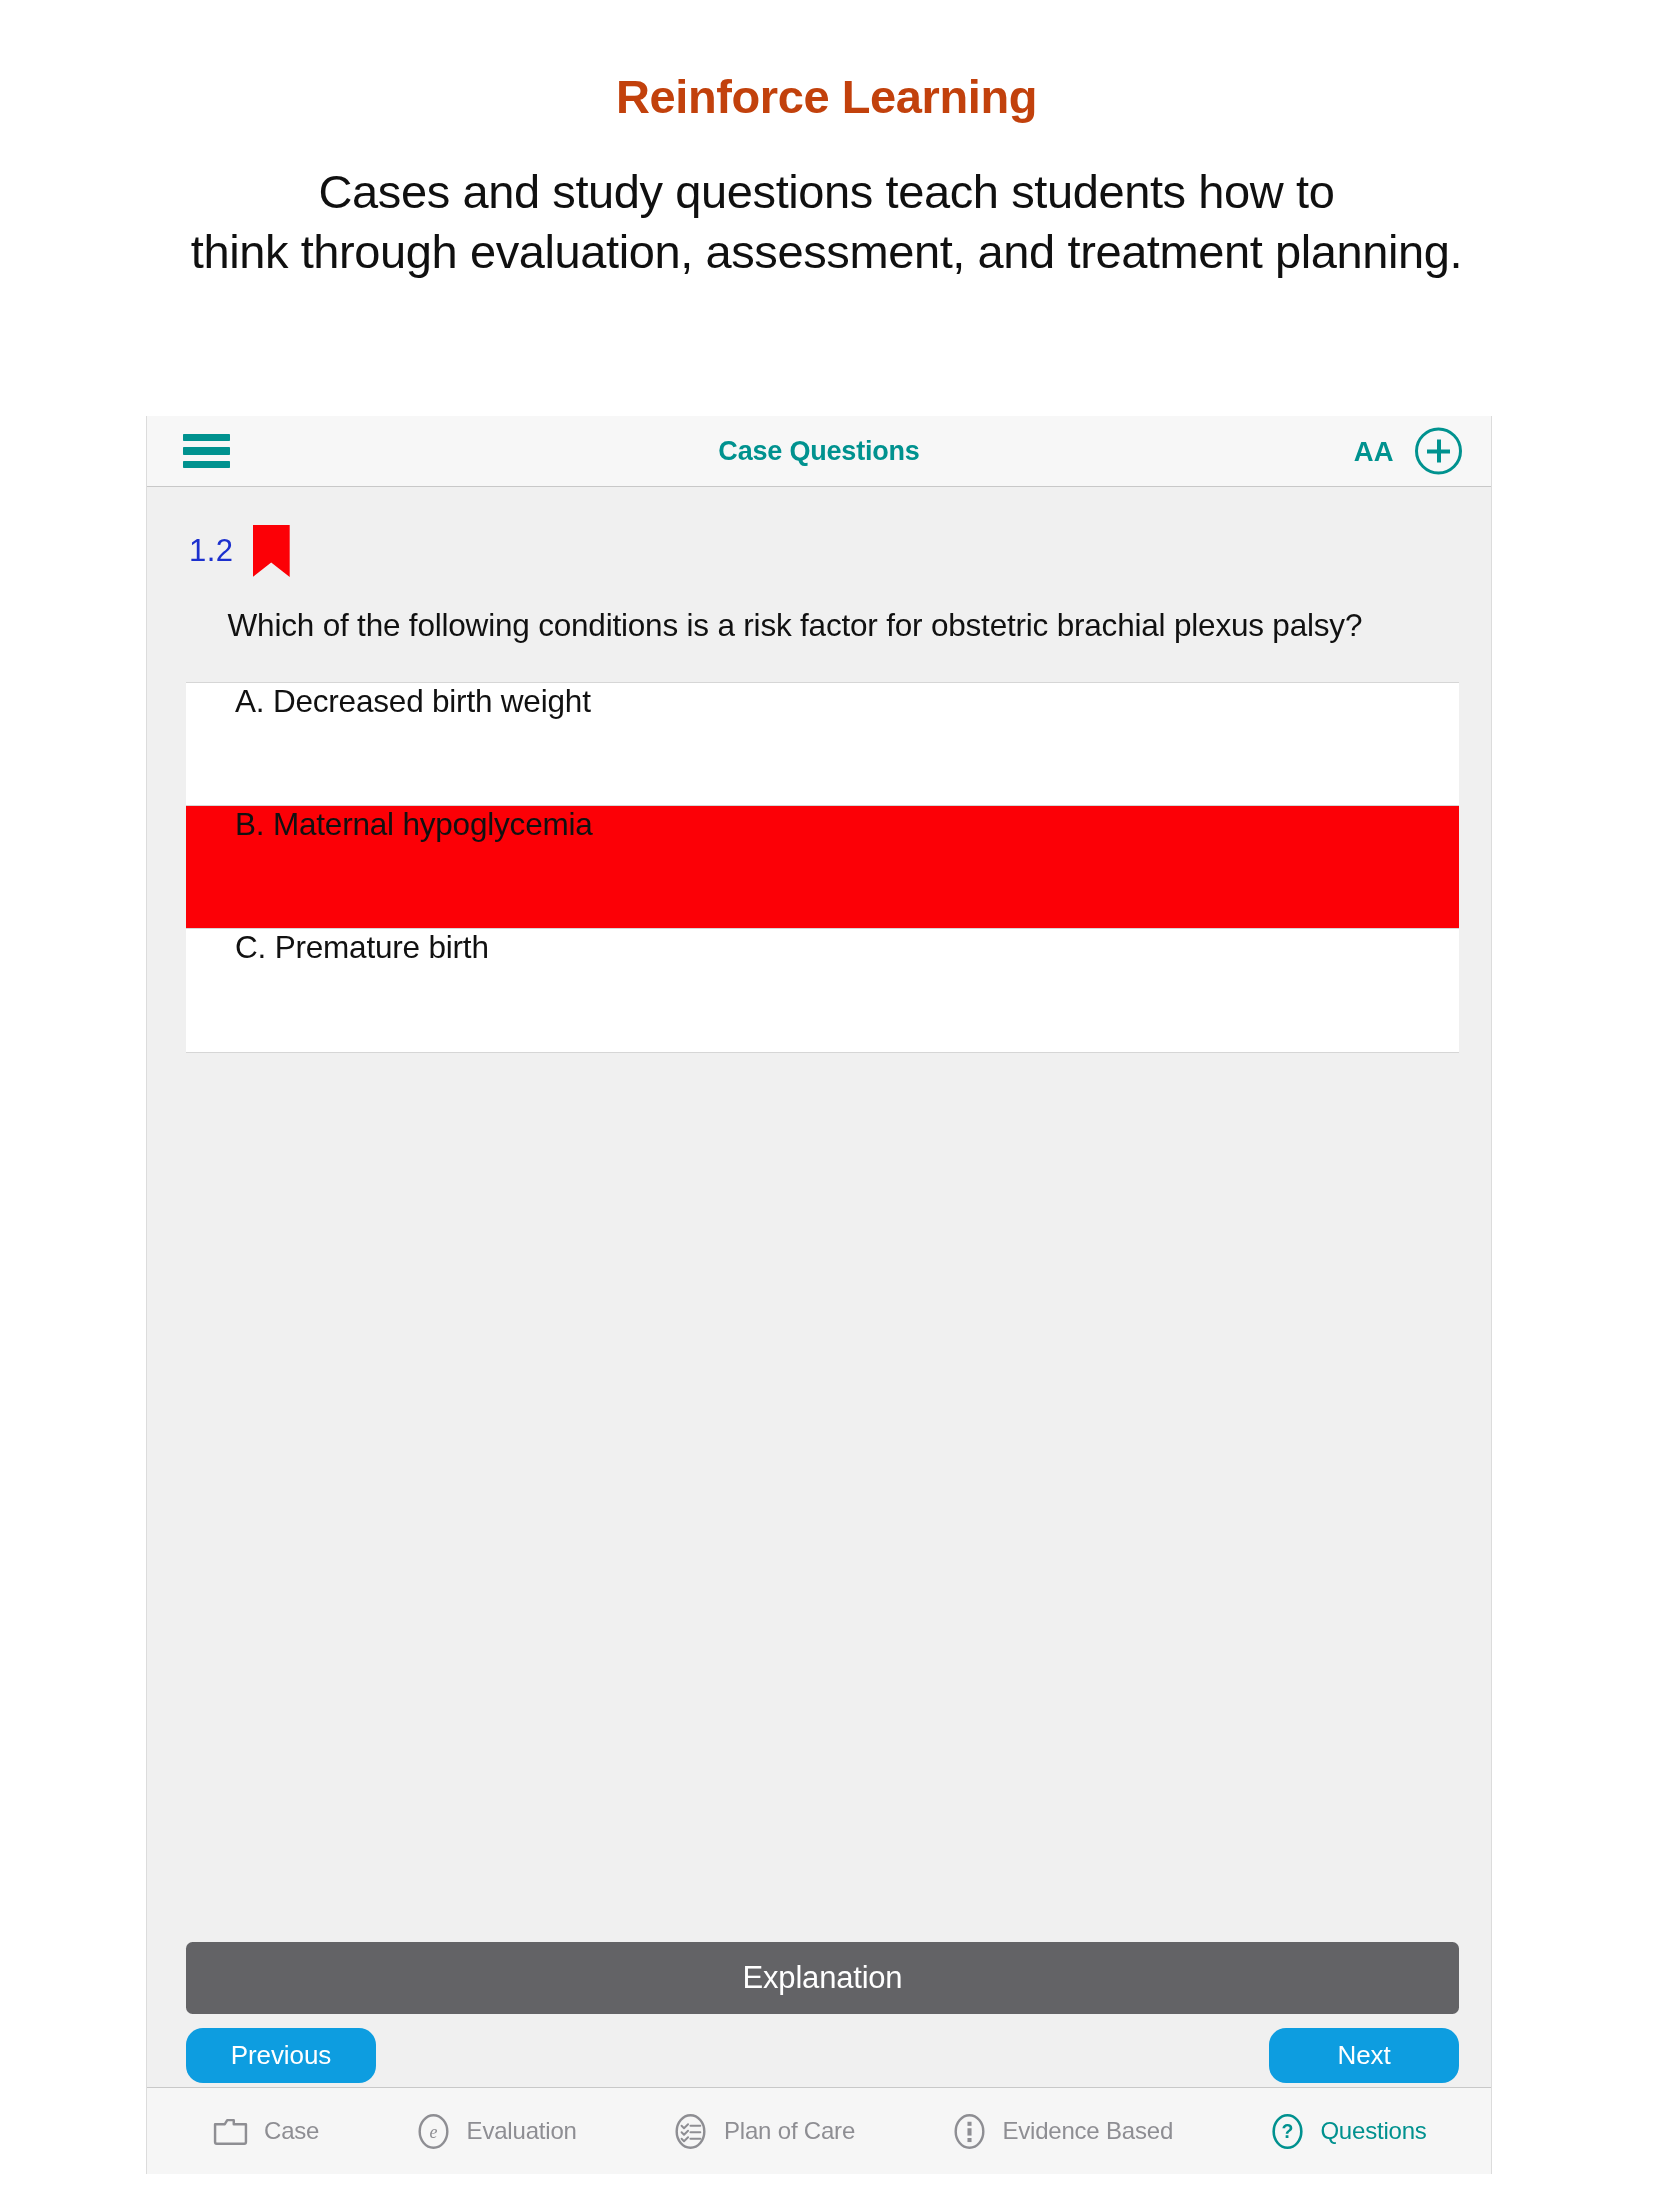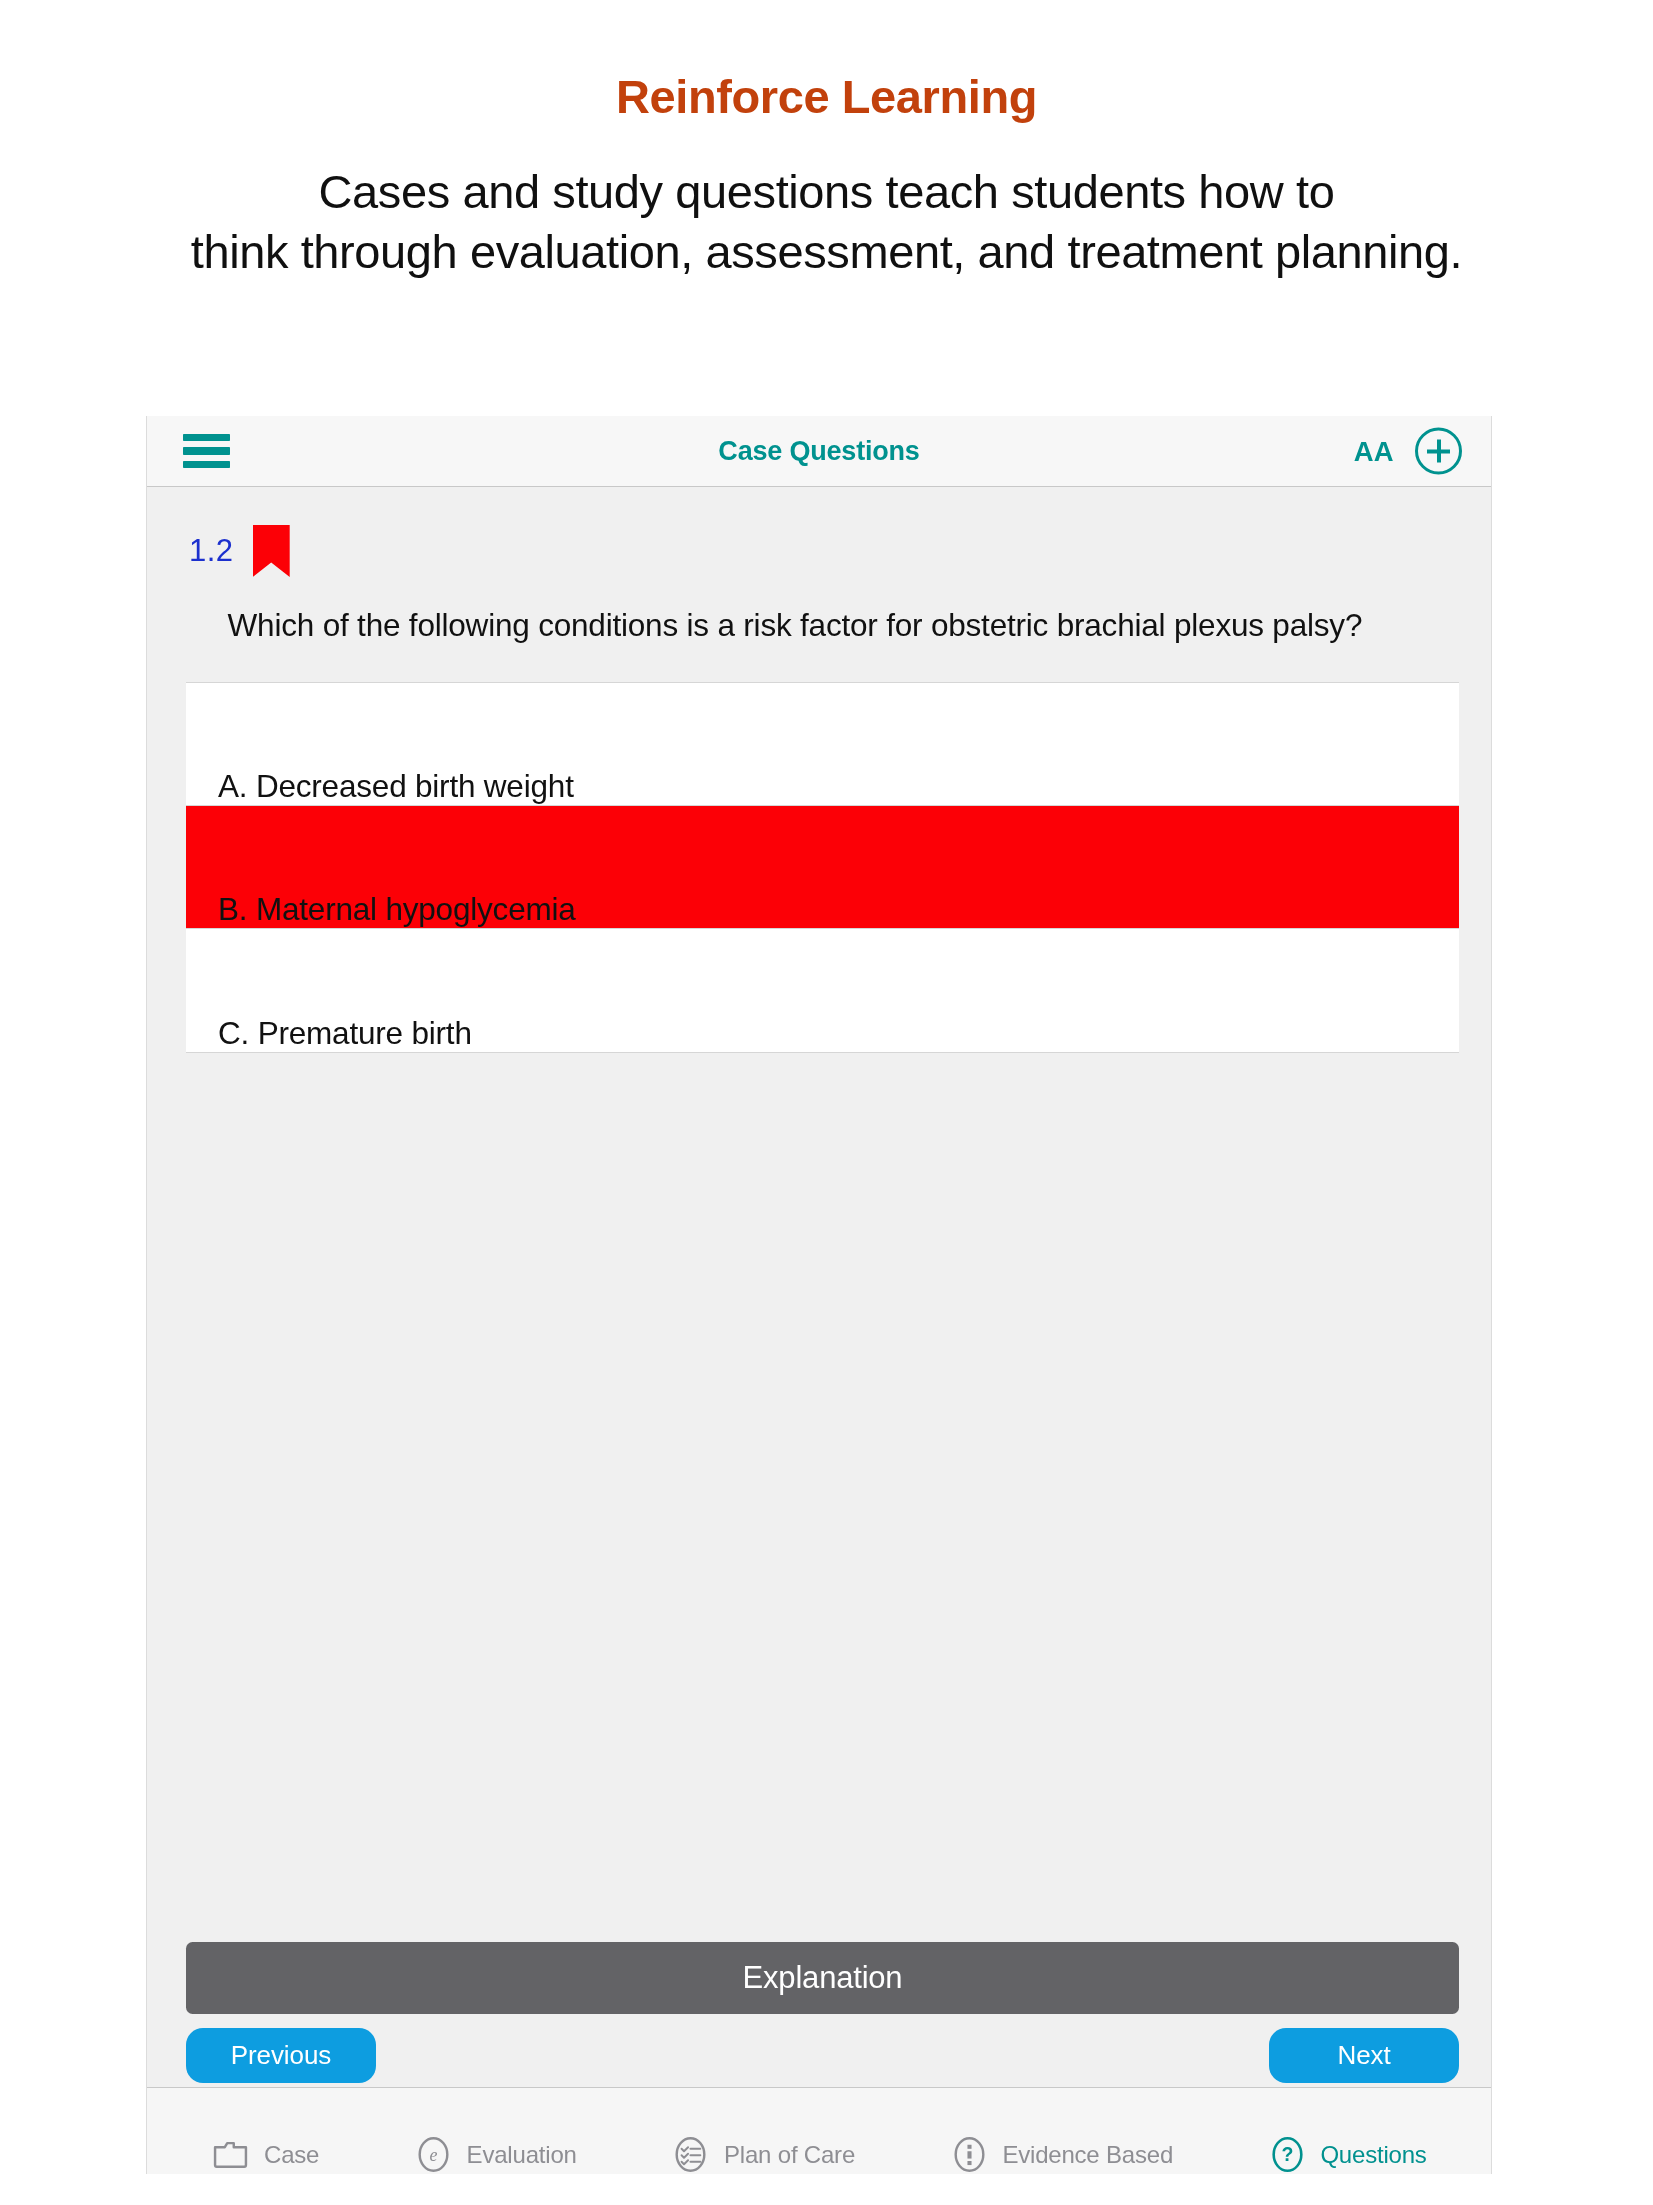--- a/index.html
+++ b/index.html
@@ -156,22 +156,22 @@
 
   
   .options {
     margin: 34px 32px 0 39px;
     border-top: 1.6px solid #D6D6D6;
     border-bottom: 1.6px solid #D6D6D6;
   }
   .option {
     height: 123px;
     display: flex;
-    align-items: flex-end;
-    padding-left: 32px;
+    align-items: flex-start;
+    padding-left: 49px;
     font-size: 31.5px;
     color: #111111;
     letter-spacing: -0.2px;
     cursor: pointer;
     border-bottom: 1.6px solid #D6D6D6;
   }
   .option:last-child { border-bottom: none; }
   .option.neutral { background: #FFFFFF; }
   .option.wrong   { background: #FC0006; }
   .option.correct { background: #00E703; }
@@ -215,21 +215,21 @@
     cursor: pointer;
     letter-spacing: -0.1px;
   }
 
   
   .tabbar {
     flex: 0 0 87px;
     background: #F6F6F6;
     border-top: 0.8px solid #C8C8C8;
     display: flex;
-    align-items: flex-end;
+    align-items: center;
     justify-content: space-around;
     padding: 0 21px;
     gap: 8px;
   }
   .tab {
     display: flex;
     align-items: center;
     gap: 13.7px;
     cursor: pointer;
     color: #8E8E93;

